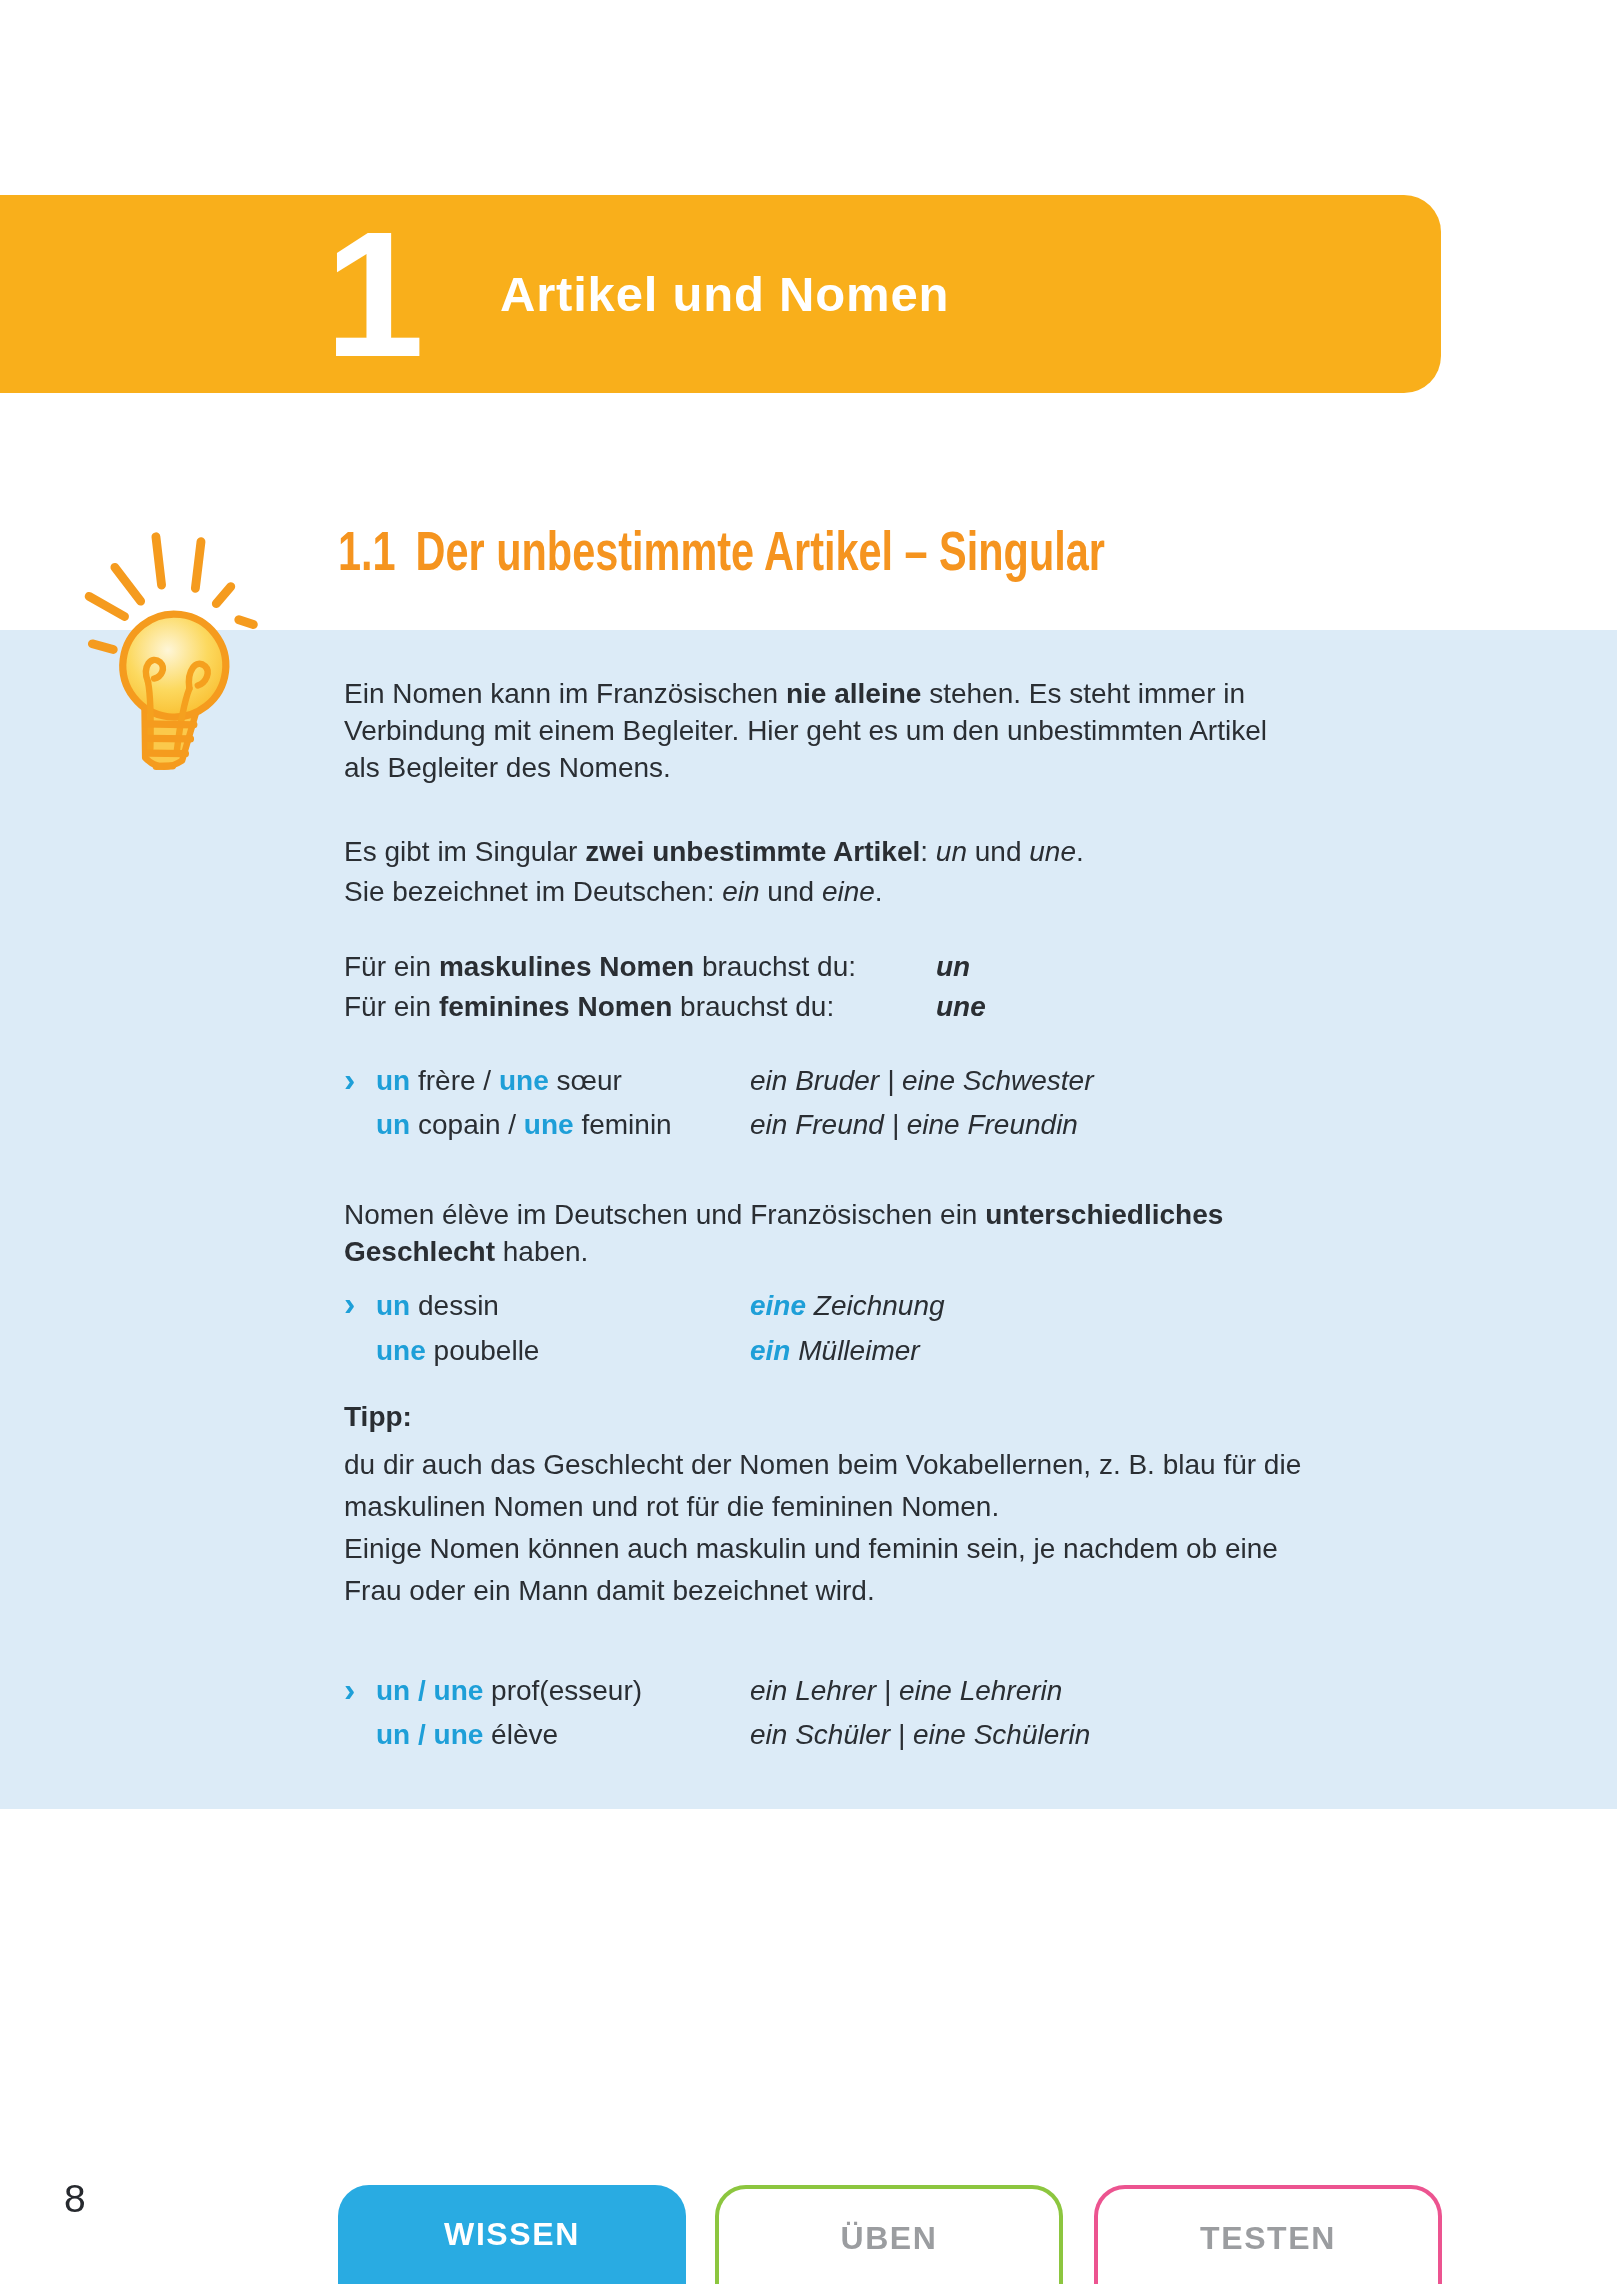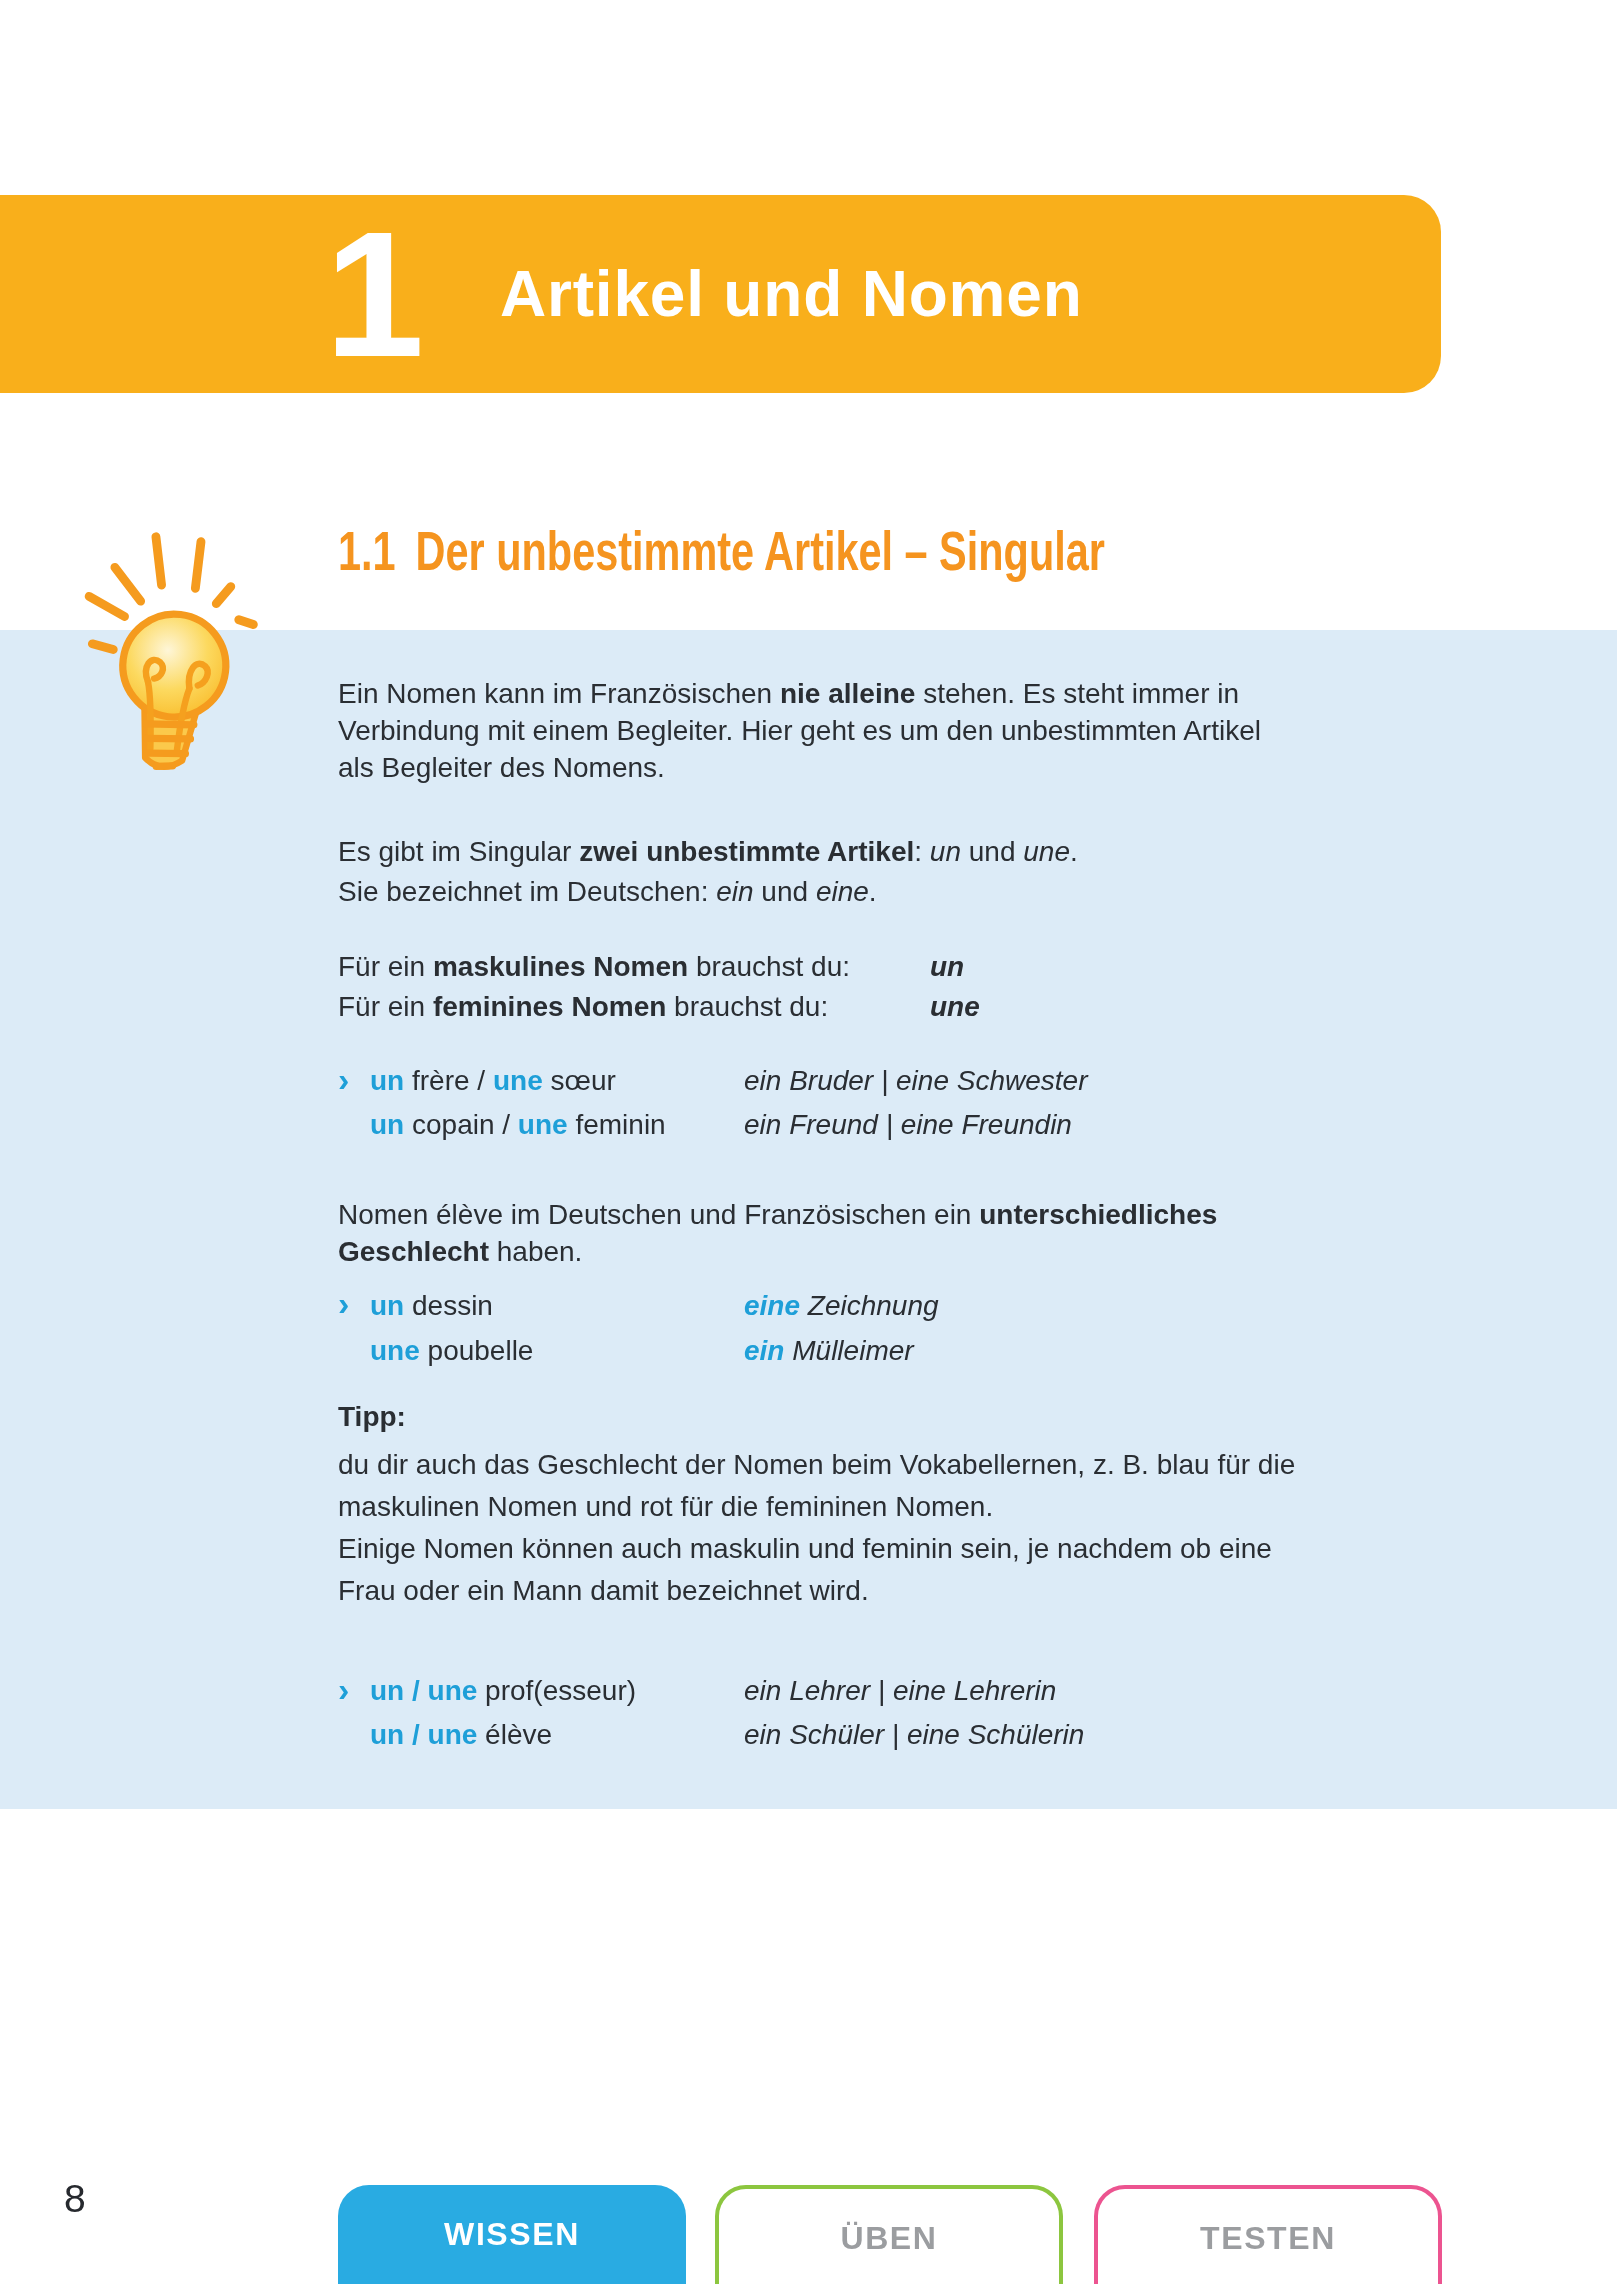--- a/index.html
+++ b/index.html
@@ -9,39 +9,39 @@
   }
 
   
   .band{position:absolute;left:0;top:195px;width:1441px;height:198px;
         background:#F9AF1B;border-radius:0 37px 37px 0;}
   .chapter-num{position:absolute;left:306px;top:0;width:137px;height:100%;
         display:flex;align-items:center;justify-content:center;
         font-size:179px;font-weight:bold;color:#ffffff;line-height:1;}
   .chapter-title{position:absolute;left:500px;top:0;height:100%;
         display:flex;align-items:center;
-        font-size:64px;font-weight:bold;color:#ffffff;letter-spacing:0.8px;}
+        font-size:49px;font-weight:bold;color:#ffffff;letter-spacing:0.8px;}
 
   
   .section-heading{position:absolute;left:338px;top:520px;
         font-size:56px;font-weight:bold;color:#F5941F;white-space:nowrap;
         transform:scaleX(0.74);transform-origin:left top;line-height:1.1;}
   .sec-num{margin-right:27px;}
 
   
   .content-box{position:absolute;left:0;top:630px;width:1618px;height:1179px;background:#DCEBF7;}
 
   
   .bulb{position:absolute;left:69px;top:522px;width:198px;height:263px;}
 
   
   .tblock{position:absolute;left:338px;width:1128px;font-size:28px;}
   .lh46{line-height:37px}.lh50{line-height:40px}.lh52{line-height:42px}
   .lh54{line-height:44px}.lh56{line-height:45px}
-  .line{white-space:nowrap;}
+  .line{white-space:nowrap;margin-left:6px;}
   .s-b{font-weight:bold;}
   .s-i{font-style:italic;}
   .s-bi{font-weight:bold;font-style:italic;}
   .s-c{color:#1E9FD8;font-weight:bold;}
   .s-ci{color:#1E9FD8;font-weight:bold;font-style:italic;}
 
   .needs-row{position:relative;white-space:nowrap;}
   .needs-row .article{position:absolute;left:592px;top:0;}
 
   .ex-row{position:relative;padding-left:32px;white-space:nowrap;}

